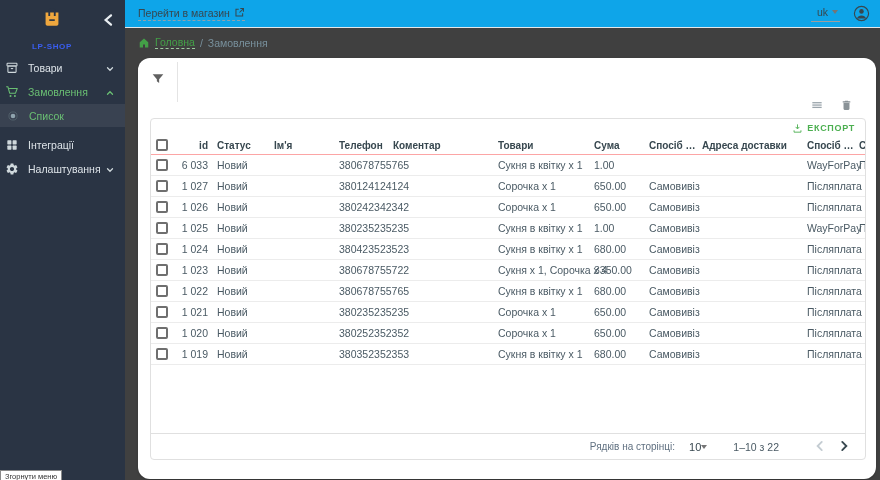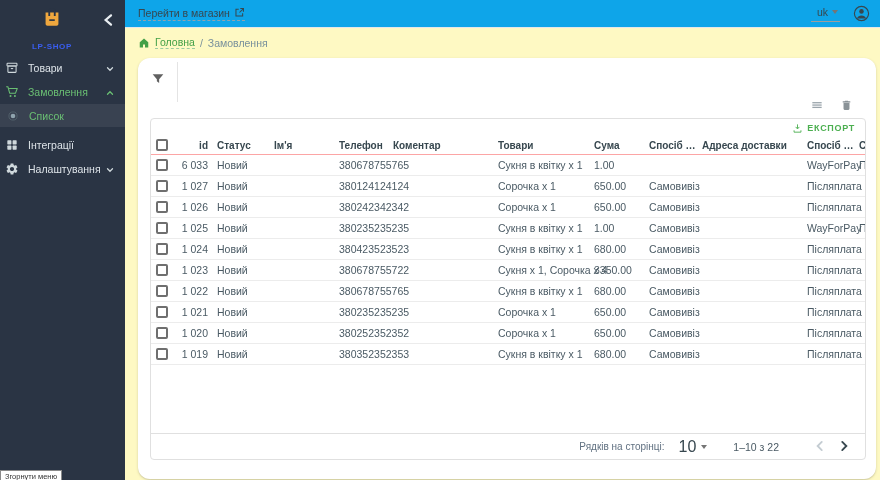--- a/index.html
+++ b/index.html
@@ -28,21 +28,21 @@
     border-bottom:1px solid #e3e7ea; display:flex; align-items:center; z-index:4; }
   .store-link { margin-left:13px; font-size:10.5px; color:#37474f;
     border-bottom:1px dashed #90a4ae; padding-bottom:1px; cursor:pointer; display:flex; align-items:center; gap:4px; }
   .topbar-right { margin-left:auto; display:flex; align-items:center; gap:13px; margin-right:10px; }
   .lang-select { display:flex; align-items:center; gap:4px; font-size:10.5px; color:#37474f;
     border-bottom:1px solid #9e9e9e; padding:0 2px 3px 6px; cursor:pointer; }
   .caret-down { width:0; height:0; border-left:3.5px solid transparent; border-right:3.5px solid transparent; border-top:4px solid #757575; }
   .account-btn { width:17px; height:17px; cursor:pointer; }
 
   
-  .content { position:absolute; left:125px; top:28px; width:755px; height:452px; background:#fef9c3; }
+  .content { position:absolute; left:125px; top:28px; width:755px; height:452px; background:#404040; }
   .breadcrumb { height:29px; display:flex; align-items:center; padding-left:13px; gap:5px; }
   .bc-home { font-size:10.5px; color:#43a047; border-bottom:1px dashed #9ccc9f; cursor:pointer; }
   .bc-sep, .bc-cur { font-size:10.5px; color:#78909c; }
 
   .card { position:absolute; left:13px; top:30px; width:738px; height:421px; background:#fff;
     border-radius:12px; box-shadow:0 1px 3px rgba(0,0,0,.14), 0 1px 1px rgba(0,0,0,.08); }
   .filter-btn { position:absolute; left:12px; top:13px; width:18px; height:18px; cursor:pointer; }
   .toolbar-divider { position:absolute; left:39px; top:4px; width:1px; height:40px; background:#e4e4e4; }
   .action-icons { position:absolute; right:21px; top:40px; display:flex; gap:15px; align-items:center; }
   .action-icons .abtn { width:15px; height:15px; cursor:pointer; }
@@ -60,21 +60,21 @@
   td { font-size:10.5px; color:#4a5a64; height:21px; border-bottom:1px solid #ececec;
     white-space:nowrap; overflow:visible; padding:0 4px 0 0; }
   .c-cb { text-align:center; overflow:visible; }
   .c-id { text-align:right; padding-right:9px; }
   .cbx { display:inline-block; width:12px; height:12px; border:2px solid #6f6f6f; border-radius:2px;
     vertical-align:middle; cursor:pointer; background:#fff; }
   .spacer { flex:1; }
   .pag { flex:none; height:26px; border-top:1px solid #e0e0e0; display:flex; align-items:center;
     justify-content:flex-end; padding-right:12px; gap:0; }
   .pag-label { font-size:10px; color:#607080; margin-right:14px; }
-  .pag-select { display:flex; align-items:center; gap:5px; font-size:16px; color:#37474f; cursor:pointer; margin-right:26px; }
+  .pag-select { display:flex; align-items:center; font-size:11px; color:#37474f; cursor:pointer; margin-right:26px; }
   .pag-range { font-size:10.5px; color:#4a5a64; margin-right:26px; }
   .pag-btn { width:16px; height:16px; cursor:pointer; margin-left:8px; }
 </style>
 </head>
 <body>
 
 <div class="sidebar">
   <div class="logo-area">
     <div class="logo-box">
       <svg width="22" height="22" viewBox="0 0 24 24">

